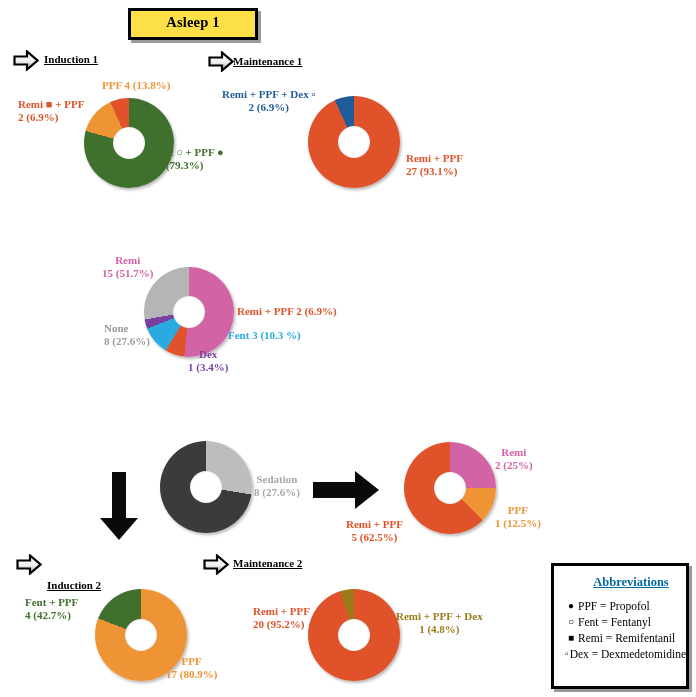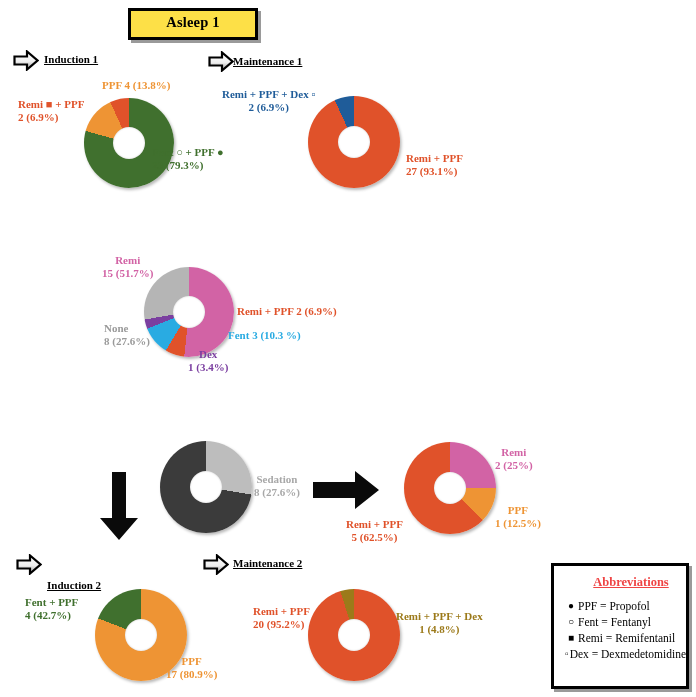--- a/index.html
+++ b/index.html
@@ -62,21 +62,21 @@
   
   .abbr-box{
     position:absolute;
     left:551px;top:563px;width:138px;height:126px;
     border:3px solid #000;
     background:#fff;
     box-shadow:3px 3px 0 #9a9a9a;
     box-sizing:border-box;
   }
   .abbr-title{
-    text-align:center;font-weight:bold;font-size:12.5px;color:#ef4444;
+    text-align:center;font-weight:bold;font-size:12.5px;color:#0369a1;
     text-decoration:underline;margin-top:9px;margin-left:22px;
   }
   .abbr-list{margin:8px 0 0 10px;}
   .abbr-item{font-size:11.5px;color:#000;line-height:16px;white-space:nowrap;
      display:flex;align-items:center;}
   .bullet{display:inline-block;width:14px;text-align:center;font-size:10px;}
 </style>
 </head>
 <body>
 

